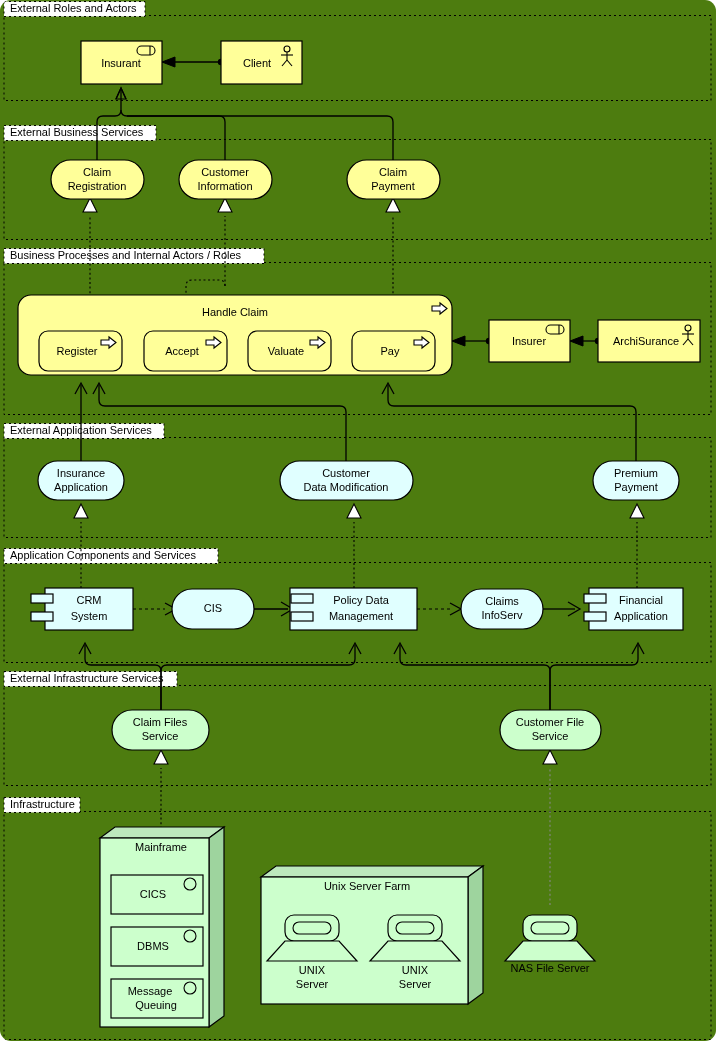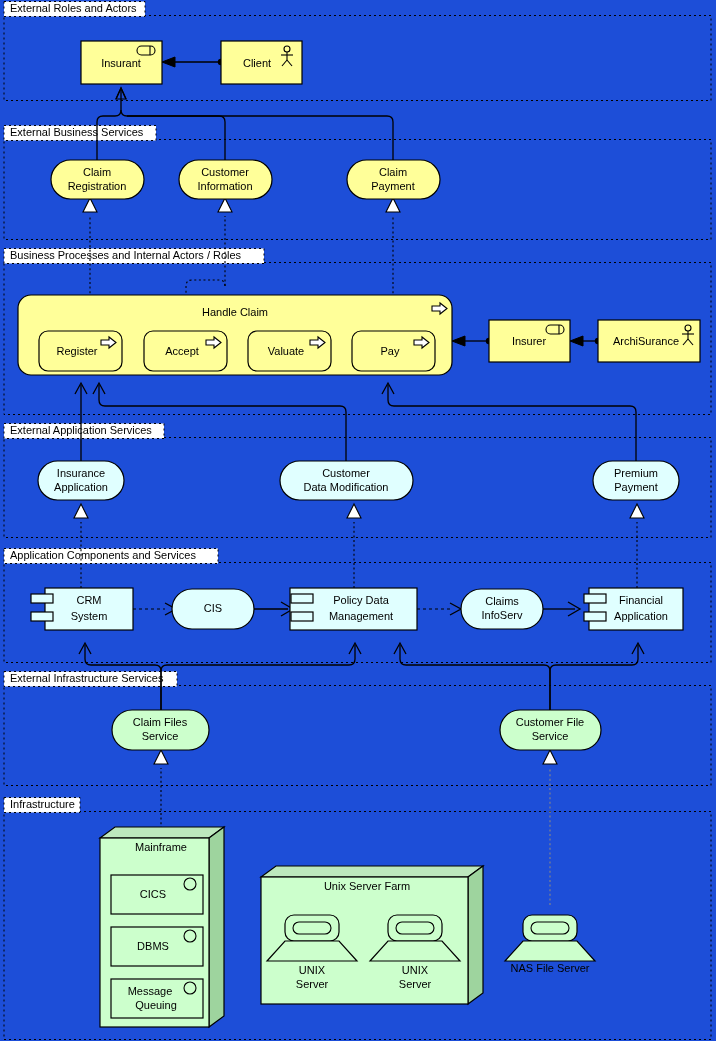--- a/index.html
+++ b/index.html
@@ -1,17 +1,17 @@
 <!DOCTYPE html>
 <html><head>
 <meta charset="utf-8">
 <style>
   html,body{margin:0;padding:0;background:#ffffff;}
   body{font-family:"Liberation Sans", sans-serif;}
-  #canvas{position:relative;width:716px;height:1041px;overflow:hidden;background:#1d4ed8;}
+  #canvas{position:relative;width:716px;height:1041px;overflow:hidden;background:#4d7c0f;border-radius:11px;}
   svg#diagram{position:absolute;left:0;top:0;width:716px;height:1041px;}
   .band{fill:none;stroke:#000;stroke-width:1;stroke-dasharray:2,3;}
   .bandtab{fill:#fff;stroke:#000;stroke-width:1;stroke-dasharray:2,3;}
   .bandlabel{font-family:"Liberation Sans",sans-serif;font-size:11px;fill:#000;dominant-baseline:middle;}
   .nodelabel{font-family:"Liberation Sans",sans-serif;font-size:11px;fill:#000;text-anchor:middle;dominant-baseline:middle;}
   .shape-biz{fill:#ffff99;stroke:#000;stroke-width:1.2;}
   .shape-app{fill:#e0ffff;stroke:#000;stroke-width:1.2;}
   .shape-inf{fill:#ccffcc;stroke:#000;stroke-width:1.2;}
   .shape-inf-top{fill:#bde8bd;stroke:#000;stroke-width:1.2;}
   .shape-inf-side{fill:#9ed49e;stroke:#000;stroke-width:1.2;}

